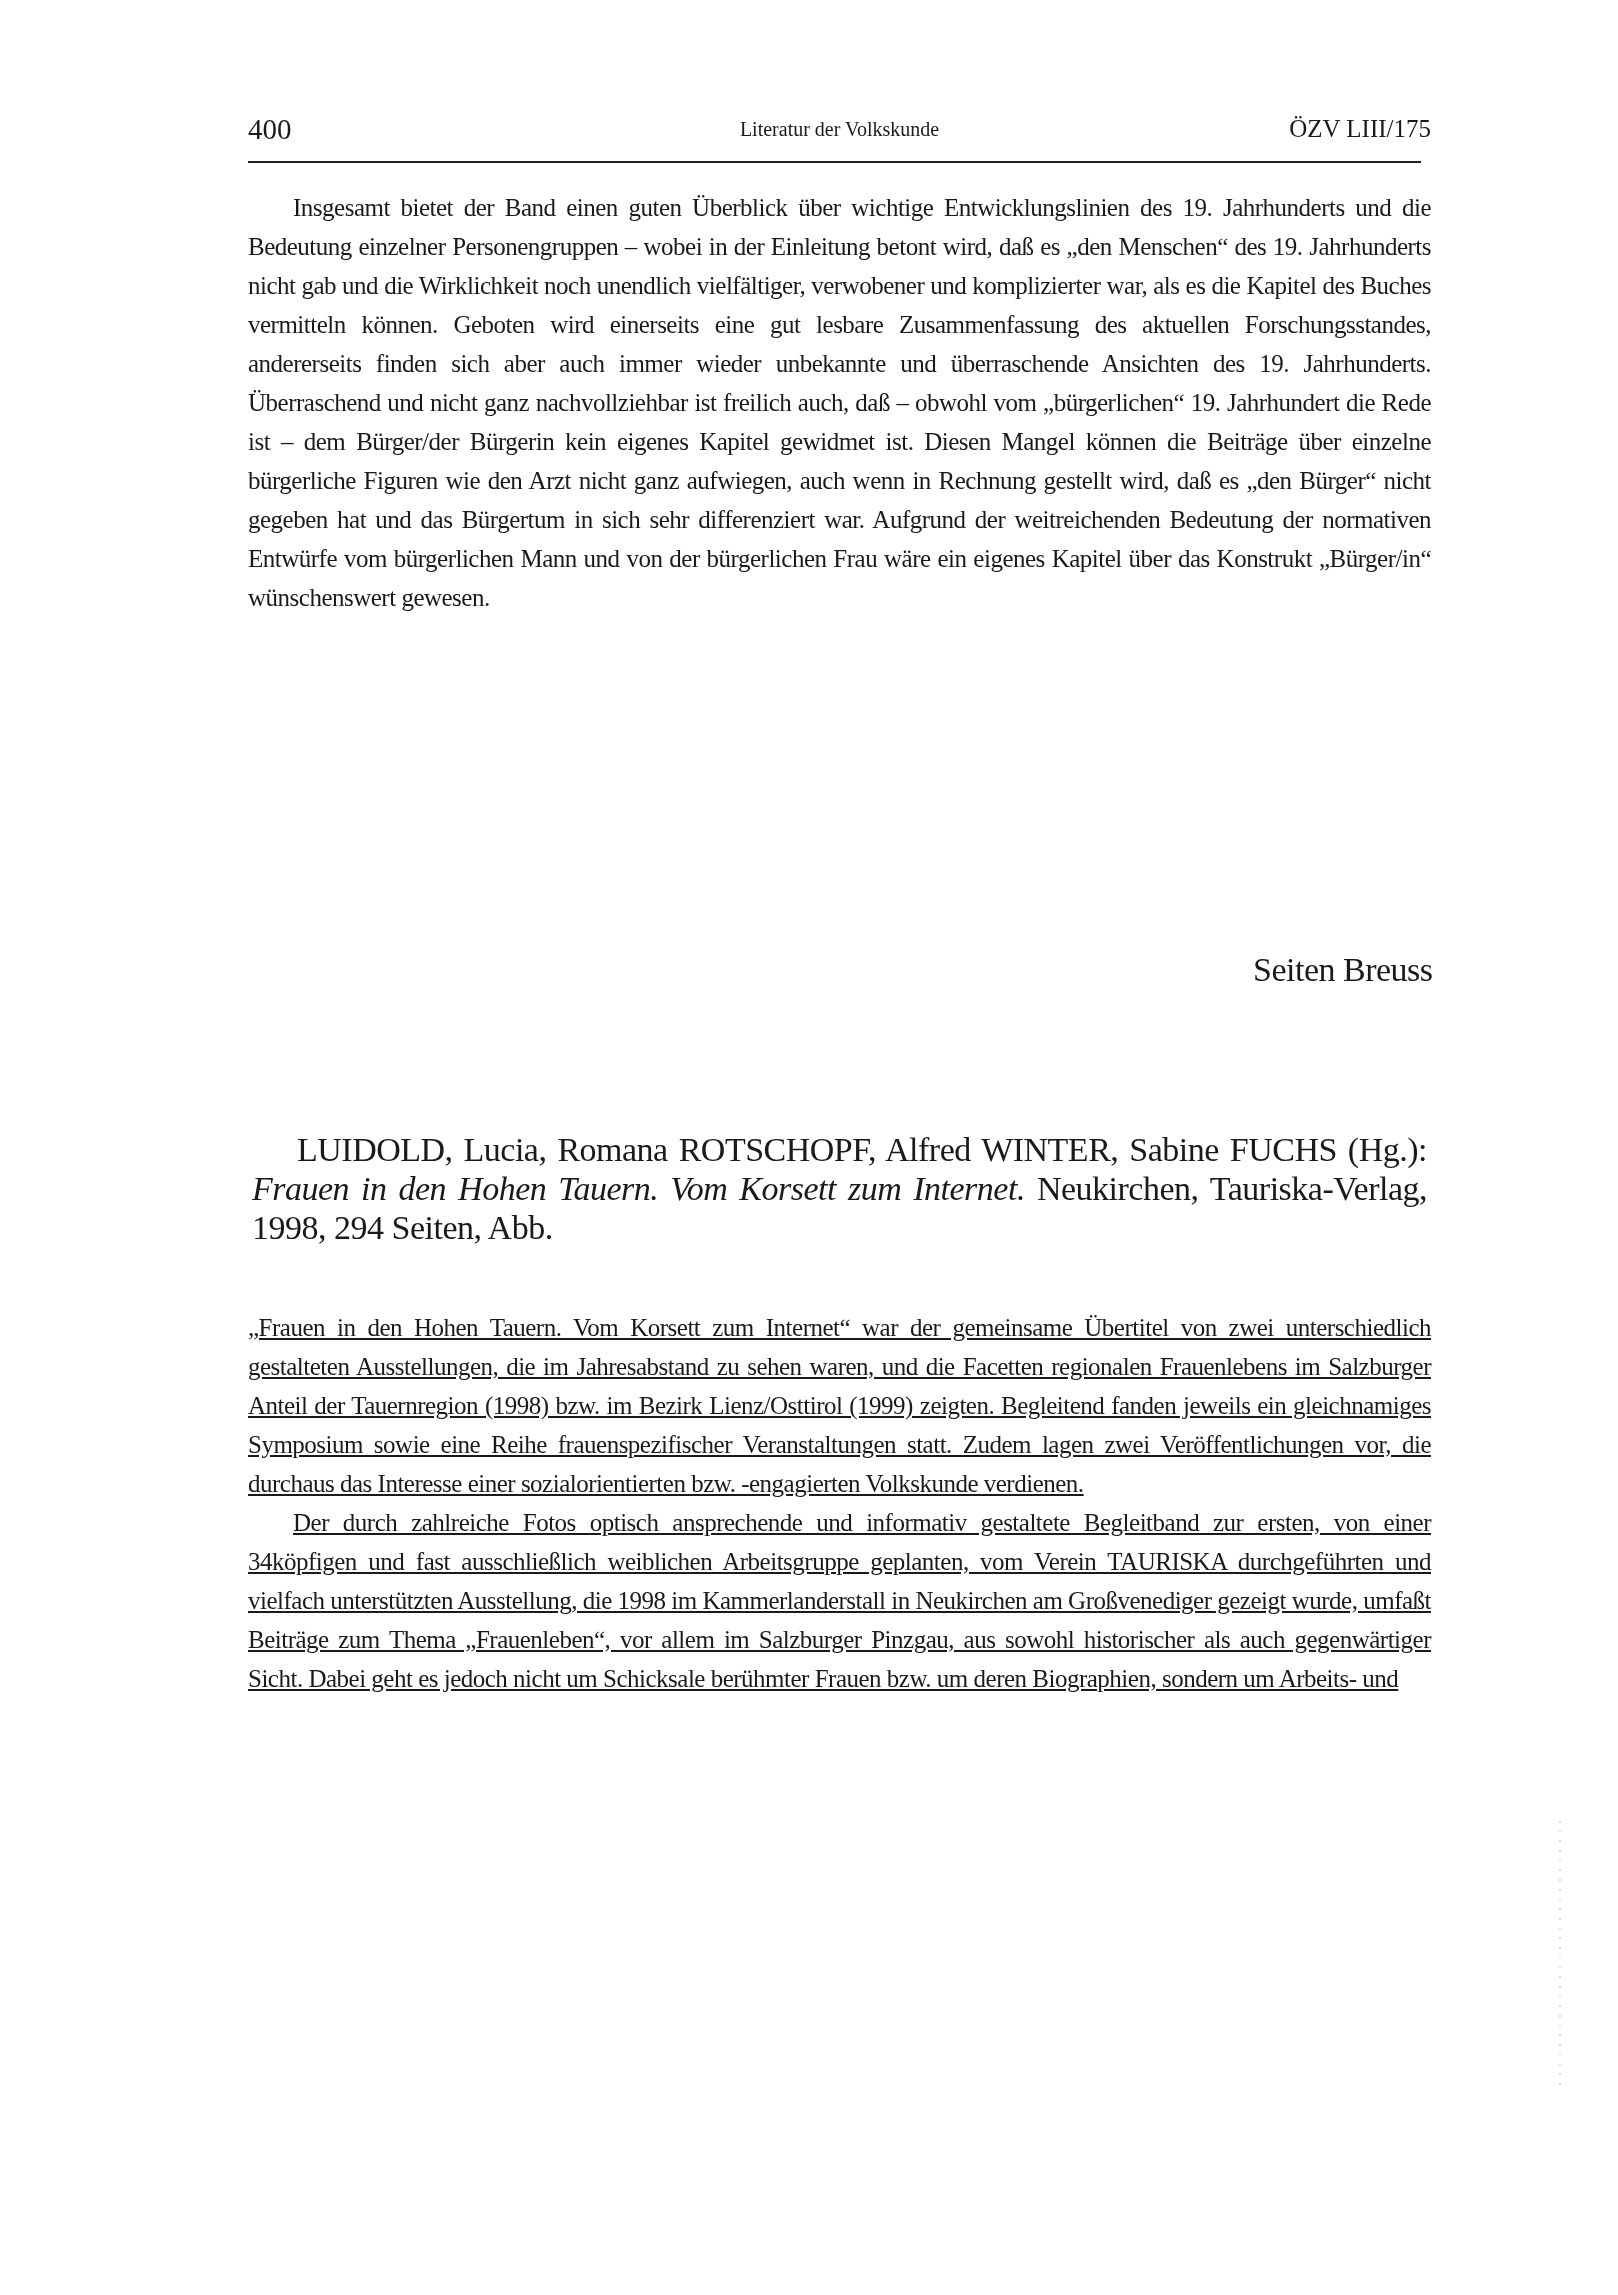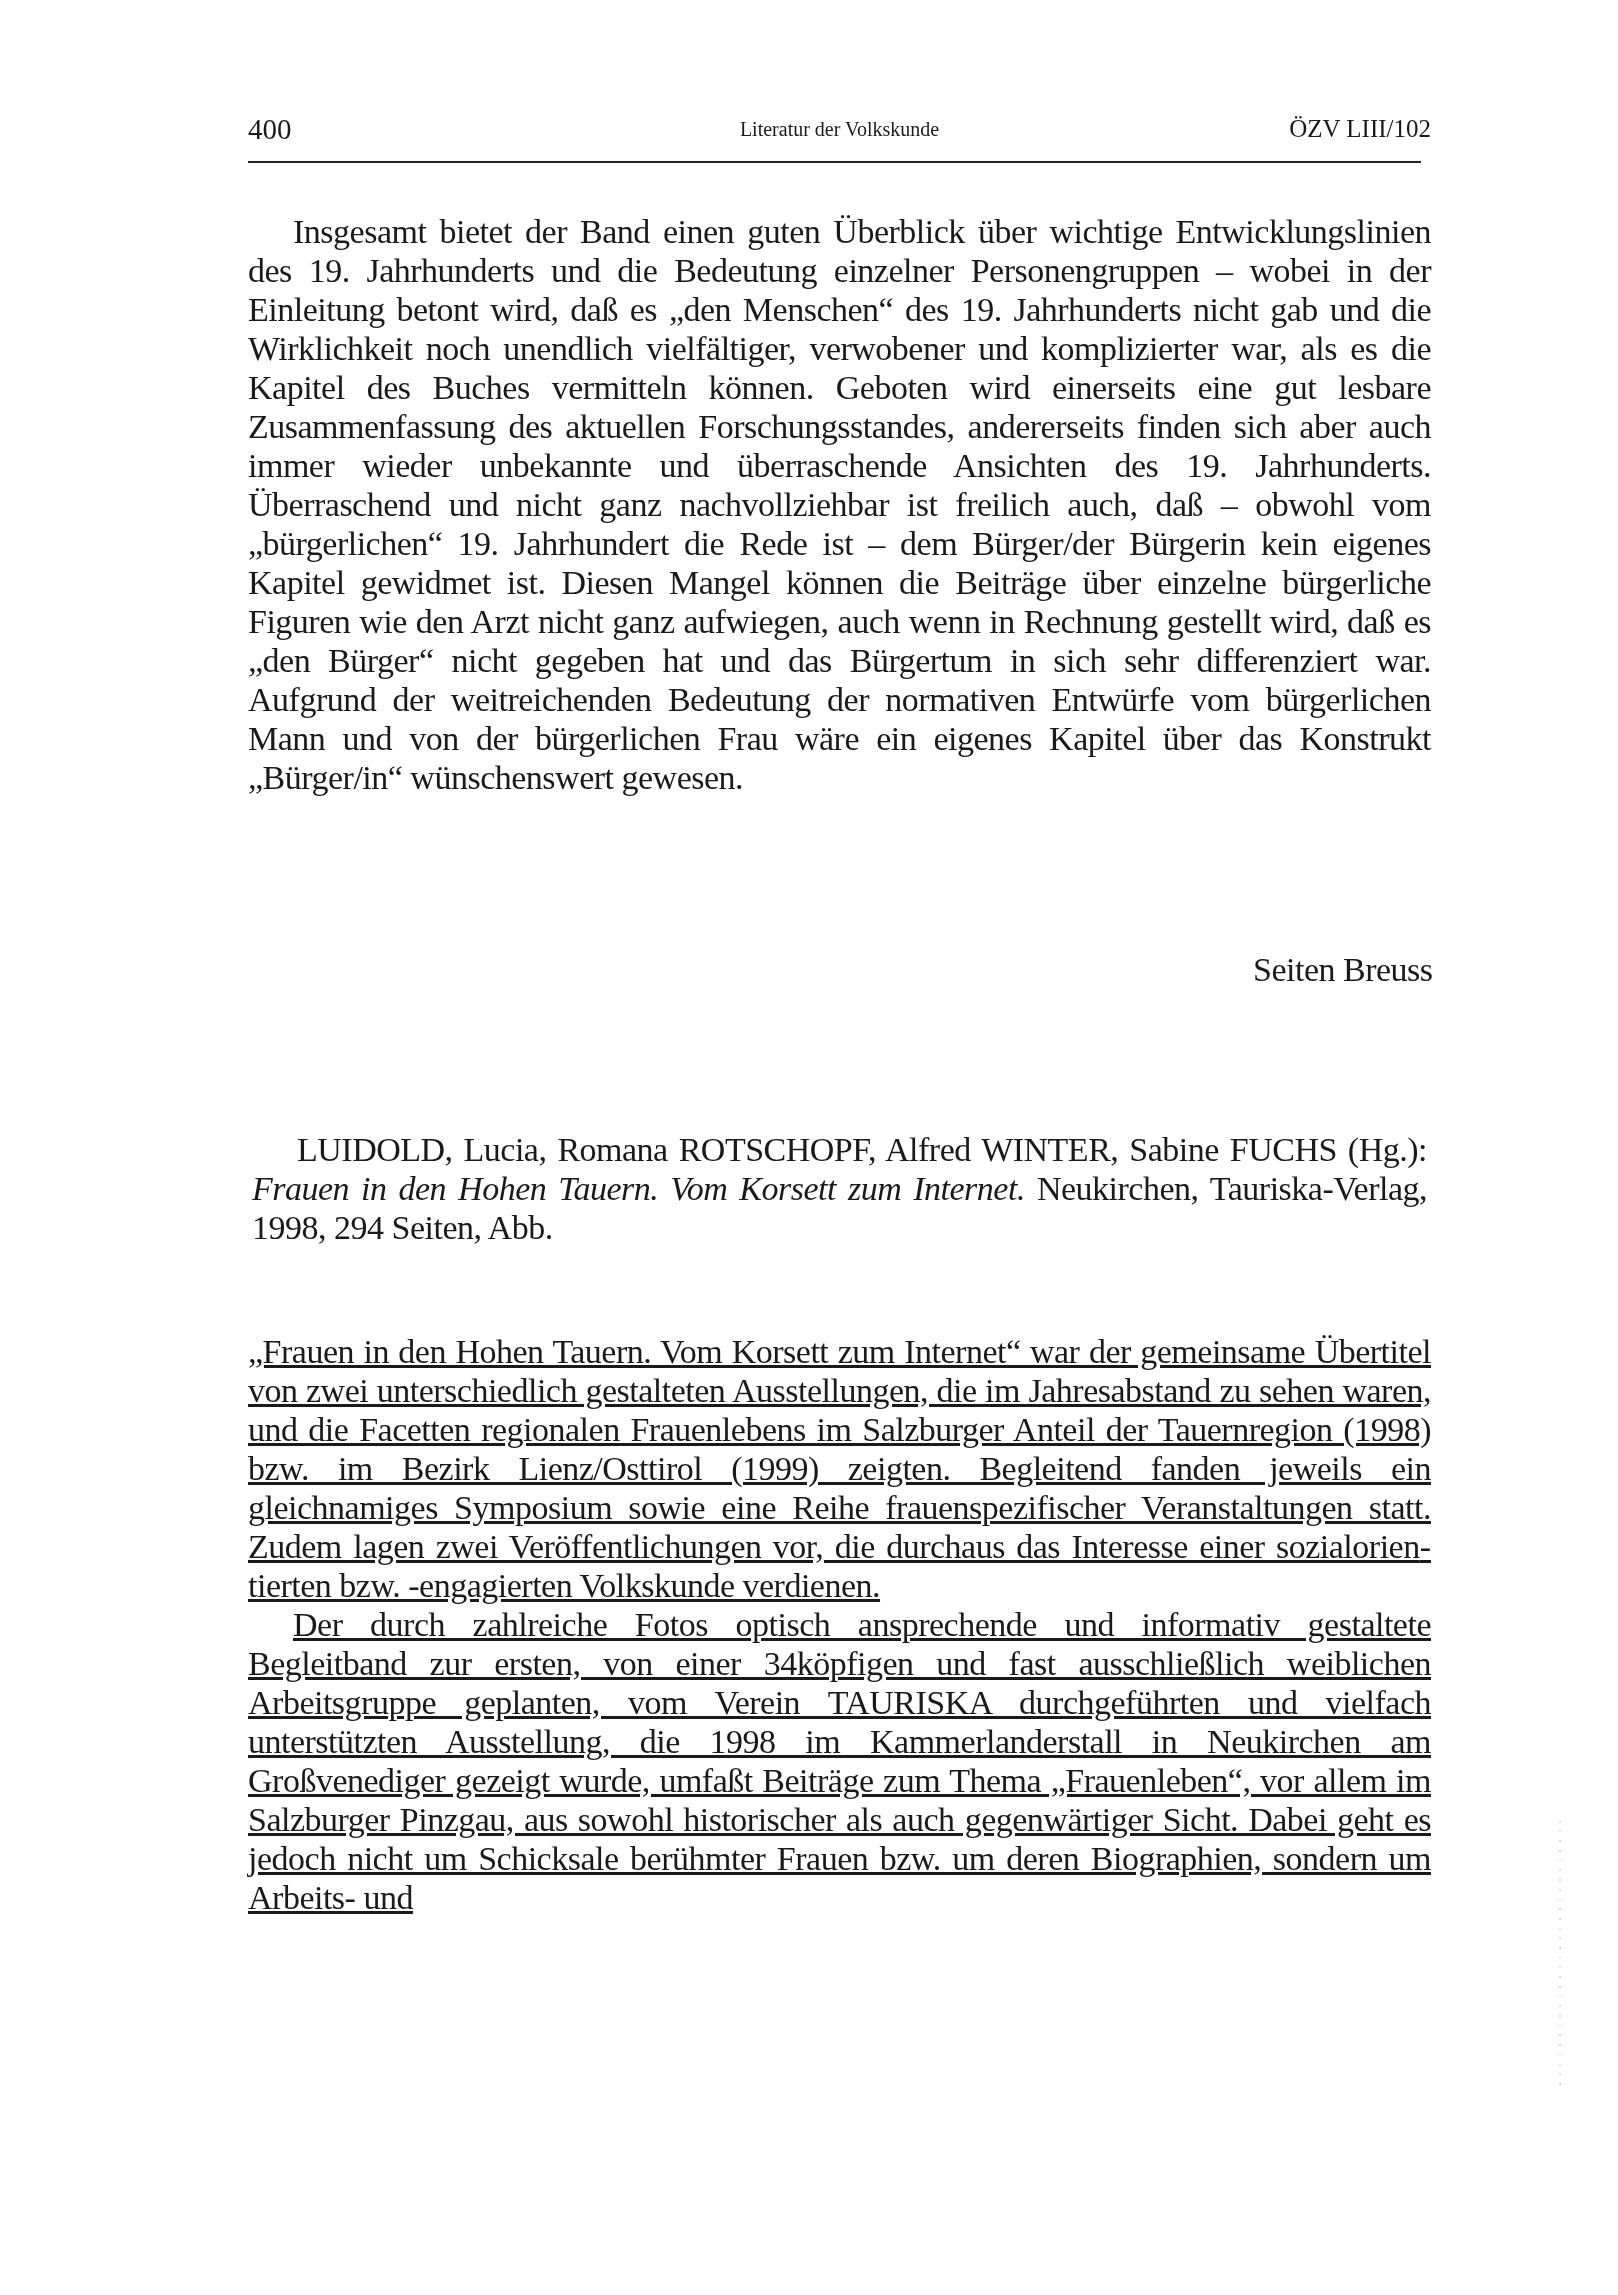--- a/index.html
+++ b/index.html
@@ -43,27 +43,26 @@
       top: 161px;
       left: 0;
       width: 1173px;
       height: 2.4px;
       background: #222;
     }
     .body-text {
       position: absolute;
       left: 0;
       width: 1183px;
-      font-size: 34px;
+      font-size: 25px;
       line-height: 39px;
       text-align: justify;
       hyphens: manual;
       letter-spacing: -0.5px;
       word-spacing: 0px;
-      margin-top: 24px;
     }
     .body-text p {
       margin: 0;
       text-indent: 0;
     }
     .body-text p.indent { text-indent: 45px; }
     .para1 { top: 188px; }
     .signature {
       position: absolute;
       top: 950px;
@@ -95,21 +94,21 @@
     }
   </style>
 </head>
 <body>
 
 <div class="page">
 
   <div class="running-head">
     <span class="page-num">400</span>
     <span class="section-title">Literatur der Volkskunde</span>
-    <span class="journal-ref">ÖZV LIII/102</span>
+    <span class="journal-ref">ÖZV LIII/175</span>
   </div>
   <div class="head-rule"></div>
 
   <div class="body-text para1">
     <p class="indent">Insgesamt bietet der Band einen guten Überblick über wichtige Entwick­lungslinien des 19. Jahrhunderts und die Bedeutung einzelner Personengrup­pen – wobei in der Einleitung betont wird, daß es „den Menschen“ des 19. Jahrhunderts nicht gab und die Wirklichkeit noch unendlich vielfältiger, verwobener und komplizierter war, als es die Kapitel des Buches vermitteln können. Geboten wird einerseits eine gut lesbare Zusammenfassung des aktuellen Forschungsstandes, andererseits finden sich aber auch immer wieder unbekannte und überraschende Ansichten des 19. Jahrhunderts. Überraschend und nicht ganz nachvollziehbar ist freilich auch, daß – obwohl vom „bürgerlichen“ 19. Jahrhundert die Rede ist – dem Bürger/der Bürgerin kein eigenes Kapitel gewidmet ist. Diesen Mangel können die Beiträge über einzelne bürgerliche Figuren wie den Arzt nicht ganz aufwiegen, auch wenn in Rechnung gestellt wird, daß es „den Bürger“ nicht gegeben hat und das Bürgertum in sich sehr differenziert war. Aufgrund der weitreichenden Bedeutung der normativen Entwürfe vom bürgerlichen Mann und von der bürgerlichen Frau wäre ein eigenes Kapitel über das Konstrukt „Bürger/in“ wünschenswert gewesen.</p>
   </div>
 
   <div class="signature">Seiten Breuss</div>
 
   <div class="biblio">

